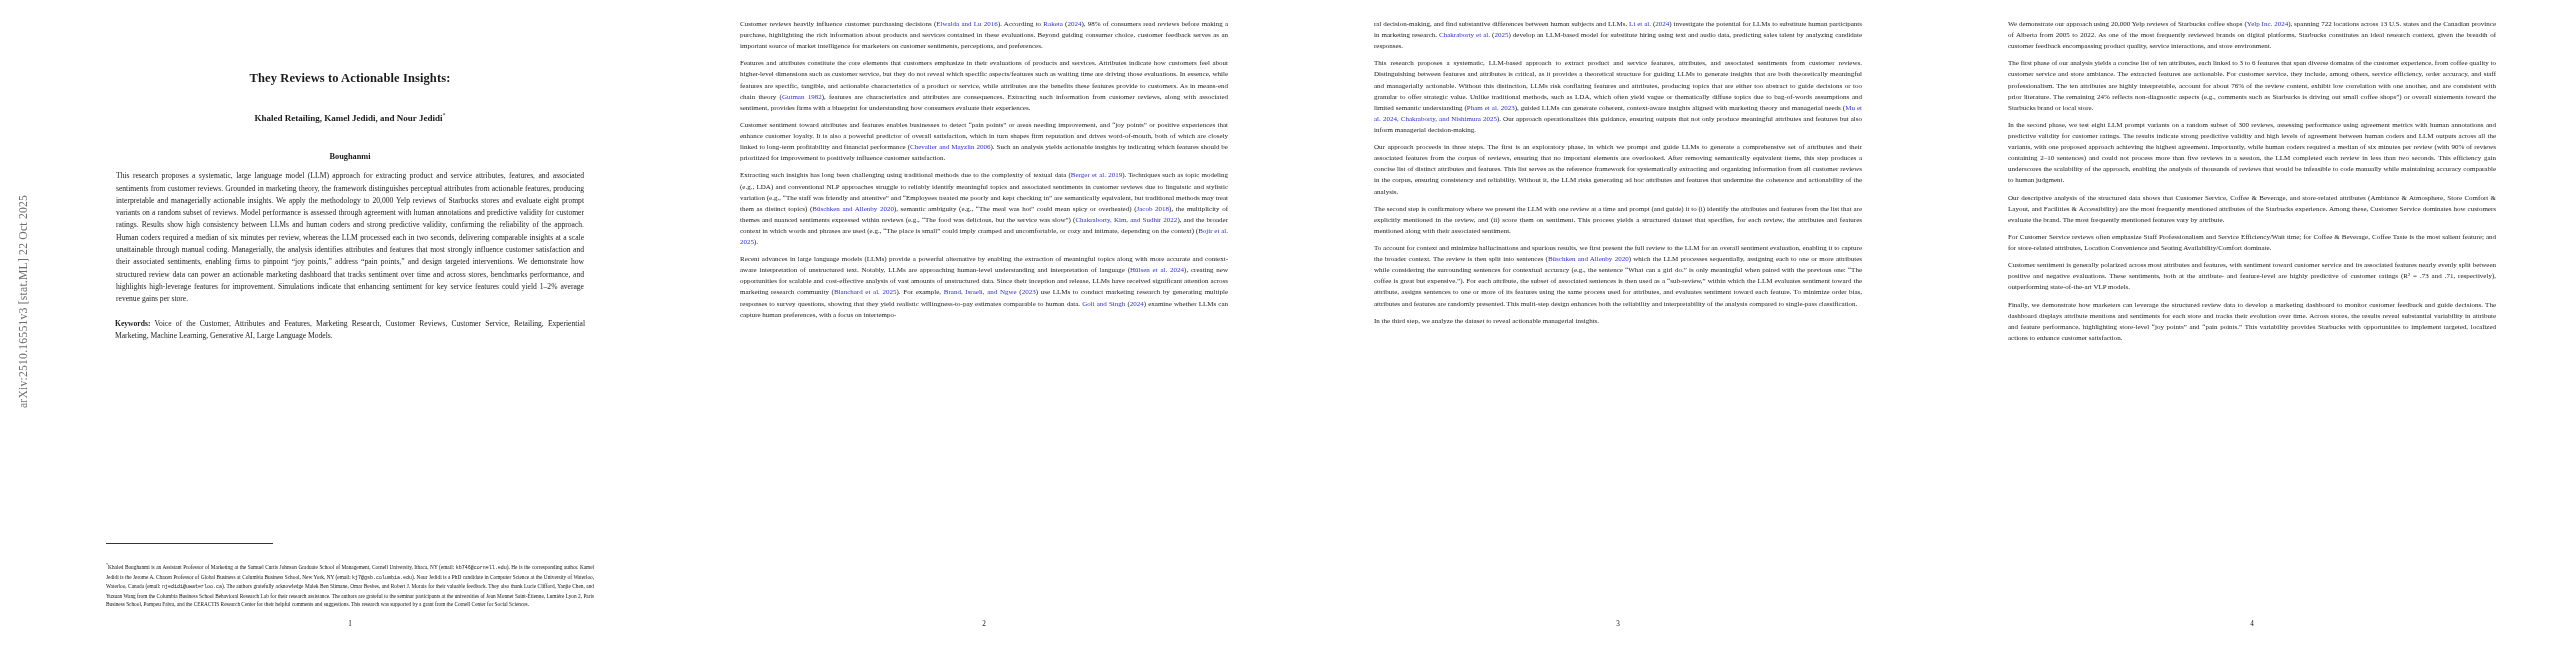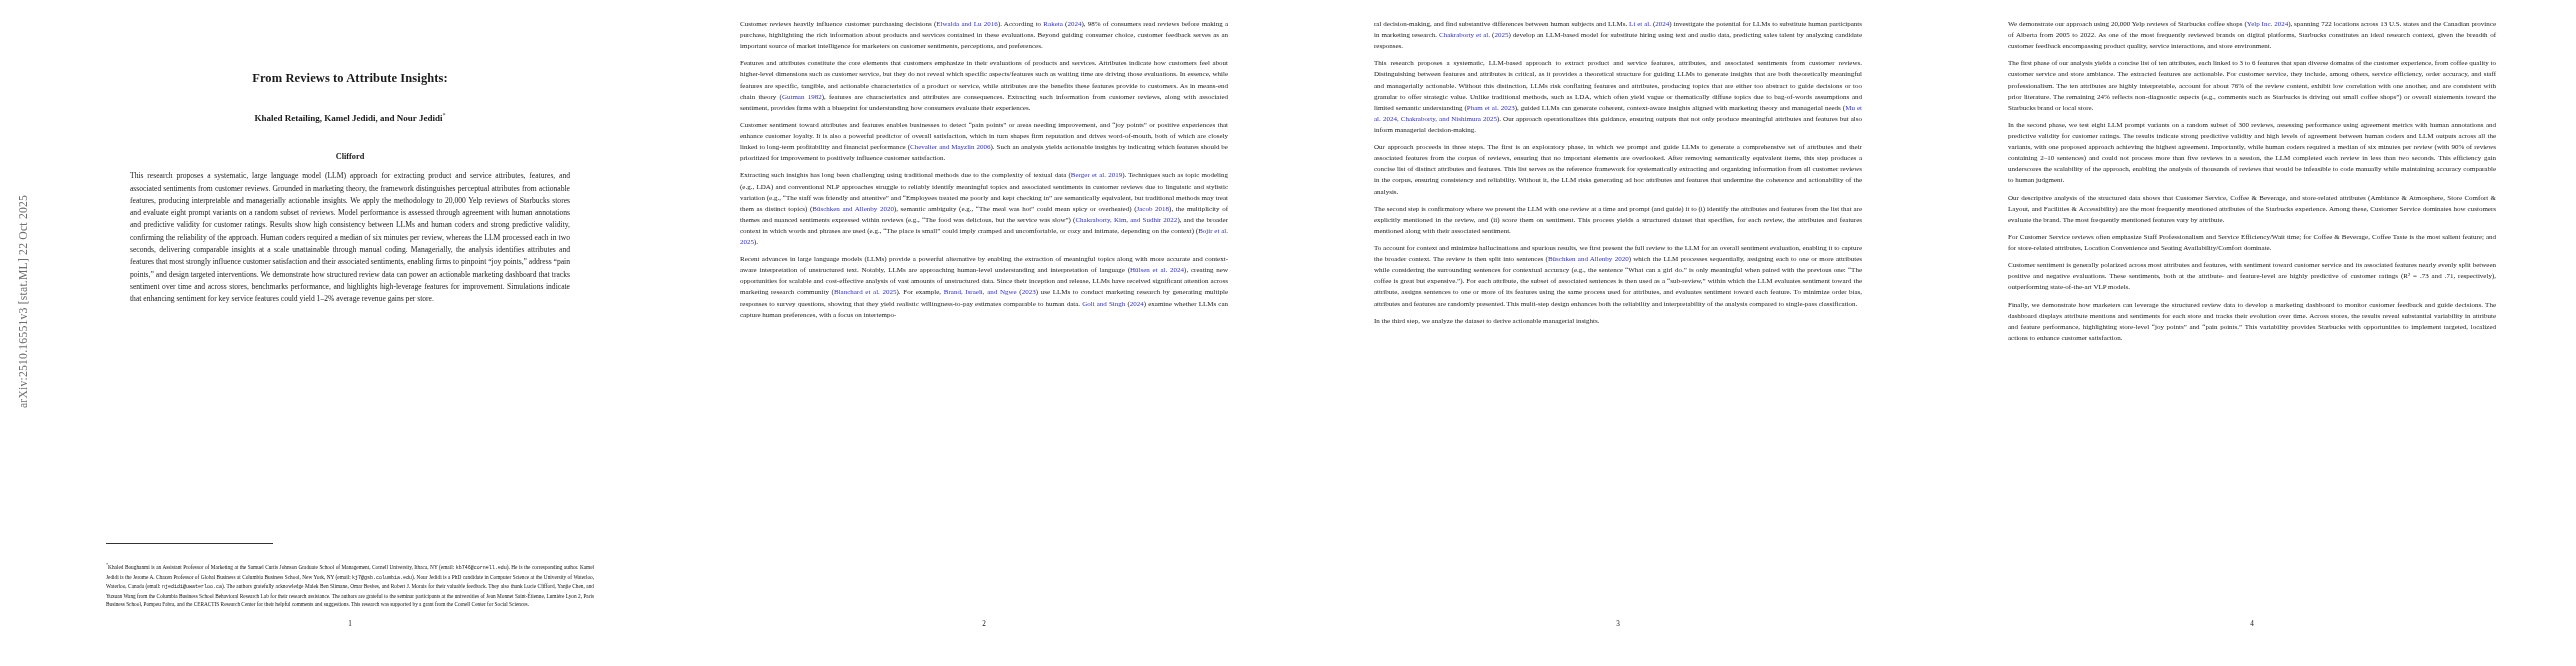--- a/index.html
+++ b/index.html
@@ -67,21 +67,21 @@
     font-weight:bold;
     font-size:8.3px;
     margin:29px 0 9px 0;
   }
   .abs-body{
     font-size:7.6px;
     line-height:1.62;
     text-align:justify;
     text-justify:inter-word;
     hyphens:auto;
-    margin:0 24px;
+    margin:0 10px;
   }
   .keywords{
     font-size:7.6px;
     line-height:1.62;
     text-align:justify;
     margin:12.2px 9px 0 9px;
     hyphens:auto;
   }
   .keywords b{font-weight:bold;}
 
@@ -117,27 +117,31 @@
 
 <div id="viewer">
 
   <div class="arxiv-stamp">arXiv:2510.16551v3  [stat.ML]  22 Oct 2025</div>
 
   <div class="pages">
 
     <div class="page">
       <div class="page-inner">
         <h1 class="title">
-          <span>From Reviews to Attribute Insights:</span>
+          <span>They Reviews to Actionable Insights:</span>
         </h1>
         <div class="authors">
           <span>Khaled Retailing, Kamel Jedidi, and Nour Jedidi</span><sup>*</sup>
         </div>
-        <div class="abs-head">Clifford</div>
+        <div class="abs-head">Boughanmi</div>
         <div class="abs-body">This research proposes a systematic, large language model (LLM) approach for extracting product and service attributes, features, and associated sentiments from customer reviews. Grounded in marketing theory, the framework distinguishes perceptual attributes from actionable features, producing interpretable and managerially actionable insights. We apply the methodology to 20,000 Yelp reviews of Starbucks stores and evaluate eight prompt variants on a random subset of reviews. Model performance is assessed through agreement with human annotations and predictive validity for customer ratings. Results show high consistency between LLMs and human coders and strong predictive validity, confirming the reliability of the approach. Human coders required a median of six minutes per review, whereas the LLM processed each in two seconds, delivering comparable insights at a scale unattainable through manual coding. Managerially, the analysis identifies attributes and features that most strongly influence customer satisfaction and their associated sentiments, enabling firms to pinpoint “joy points,” address “pain points,” and design targeted interventions. We demonstrate how structured review data can power an actionable marketing dashboard that tracks sentiment over time and across stores, benchmarks performance, and highlights high-leverage features for improvement. Simulations indicate that enhancing sentiment for key service features could yield 1–2% average revenue gains per store.</div>
+        <div class="keywords">
+          <b>Keywords:</b>
+          <span>Voice of the Customer, Attributes and Features, Marketing Research, Customer Reviews, Customer Service, Retailing, Experiential Marketing, Machine Learning, Generative AI, Large Language Models.</span>
+        </div>
 
         <div class="fn-rule"></div>
         <div class="footnote">
           <sup>*</sup><span>Khaled Boughanmi is an Assistant Professor of Marketing at the Samuel Curtis Johnson Graduate School of Management, Cornell University, Ithaca, NY (email: <span class="mono">kb746@cornell.edu</span>). He is the corresponding author. Kamel Jedidi is the Jerome A. Chazen Professor of Global Business at Columbia Business School, New York, NY (email: <span class="mono">kj7@gsb.columbia.edu</span>). Nour Jedidi is a PhD candidate in Computer Science at the University of Waterloo, Waterloo, Canada (email: <span class="mono">njedidi@uwaterloo.ca</span>). The authors gratefully acknowledge Malek Ben Slimane, Omar Besbes, and Robert J. Morais for their valuable feedback. They also thank Lucie Clifford, Yanjie Chen, and Yuxuan Wang from the Columbia Business School Behavioral Research Lab for their research assistance. The authors are grateful to the seminar participants at the universities of Jean Monnet Saint-Étienne, Lumière Lyon 2, Paris Business School, Pompeu Fabra, and the CERACTIS Research Center for their helpful comments and suggestions. This research was supported by a grant from the Cornell Center for Social Sciences.</span>
         </div>
       </div>
       <div class="folio">1</div>
     </div>
 
     <div class="page">
@@ -154,21 +158,21 @@
     </div>
 
     <div class="page">
       <div class="page-inner">
         <div class="col">
           <p>ral decision-making, and find substantive differences between human subjects and LLMs. <span class="cite">Li et al.</span> (<span class="cite">2024</span>) investigate the potential for LLMs to substitute human participants in marketing research. <span class="cite">Chakraborty et al.</span> (<span class="cite">2025</span>) develop an LLM-based model for substitute hiring using text and audio data, predicting sales talent by analyzing candidate responses.</p>
           <p>This research proposes a systematic, LLM-based approach to extract product and service features, attributes, and associated sentiments from customer reviews. Distinguishing between features and attributes is critical, as it provides a theoretical structure for guiding LLMs to generate insights that are both theoretically meaningful and managerially actionable. Without this distinction, LLMs risk conflating features and attributes, producing topics that are either too abstract to guide decisions or too granular to offer strategic value. Unlike traditional methods, such as LDA, which often yield vague or thematically diffuse topics due to bag-of-words assumptions and limited semantic understanding (<span class="cite">Pham et al. 2023</span>), guided LLMs can generate coherent, context-aware insights aligned with marketing theory and managerial needs (<span class="cite">Mu et al. 2024, Chakraborty, and Nishimura 2025</span>). Our approach operationalizes this guidance, ensuring outputs that not only produce meaningful attributes and features but also inform managerial decision-making.</p>
           <p>Our approach proceeds in three steps. The first is an exploratory phase, in which we prompt and guide LLMs to generate a comprehensive set of attributes and their associated features from the corpus of reviews, ensuring that no important elements are overlooked. After removing semantically equivalent items, this step produces a concise list of distinct attributes and features. This list serves as the reference framework for systematically extracting and organizing information from all customer reviews in the corpus, ensuring consistency and reliability. Without it, the LLM risks generating ad hoc attributes and features that undermine the coherence and actionability of the analysis.</p>
           <p>The second step is confirmatory where we present the LLM with one review at a time and prompt (and guide) it to (i) identify the attributes and features from the list that are explicitly mentioned in the review, and (ii) score them on sentiment. This process yields a structured dataset that specifies, for each review, the attributes and features mentioned along with their associated sentiment.</p>
           <p>To account for context and minimize hallucinations and spurious results, we first present the full review to the LLM for an overall sentiment evaluation, enabling it to capture the broader context. The review is then split into sentences (<span class="cite">Büschken and Allenby 2020</span>) which the LLM processes sequentially, assigning each to one or more attributes while considering the surrounding sentences for contextual accuracy (e.g., the sentence “What can a girl do.” is only meaningful when paired with the previous one: “The coffee is great but expensive.”). For each attribute, the subset of associated sentences is then used as a “sub-review,” within which the LLM evaluates sentiment toward the attribute, assigns sentences to one or more of its features using the same process used for attributes, and evaluates sentiment toward each feature. To minimize order bias, attributes and features are randomly presented. This multi-step design enhances both the reliability and interpretability of the analysis compared to single-pass classification.</p>
-          <p>In the third step, we analyze the dataset to derive actionable managerial insights.</p>
+          <p>In the third step, we analyze the dataset to reveal actionable managerial insights.</p>
         </div>
       </div>
       <div class="folio">3</div>
     </div>
 
     <div class="page">
       <div class="page-inner">
         <div class="col">
           <p>We demonstrate our approach using 20,000 Yelp reviews of Starbucks coffee shops (<span class="cite">Yelp Inc. 2024</span>), spanning 722 locations across 13 U.S. states and the Canadian province of Alberta from 2005 to 2022. As one of the most frequently reviewed brands on digital platforms, Starbucks constitutes an ideal research context, given the breadth of customer feedback encompassing product quality, service interactions, and store environment.</p>
           <p>The first phase of our analysis yields a concise list of ten attributes, each linked to 3 to 6 features that span diverse domains of the customer experience, from coffee quality to customer service and store ambiance. The extracted features are actionable. For customer service, they include, among others, service efficiency, order accuracy, and staff professionalism. The ten attributes are highly interpretable, account for about 76% of the review content, exhibit low correlation with one another, and are consistent with prior literature. The remaining 24% reflects non-diagnostic aspects (e.g., comments such as Starbucks is driving out small coffee shops”) or overall statements toward the Starbucks brand or local store.</p>

